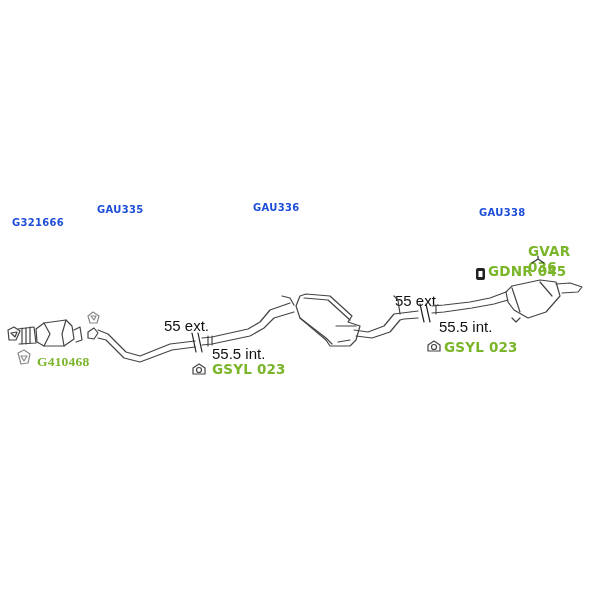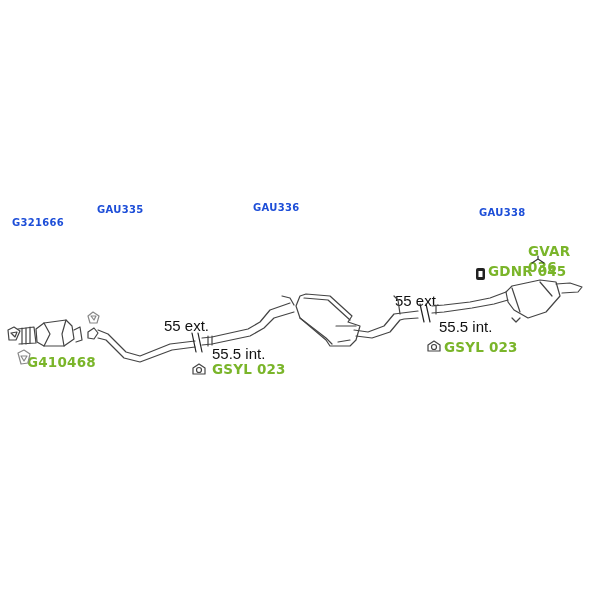--- a/index.html
+++ b/index.html
@@ -10,21 +10,21 @@
   svg.diagram { position:absolute; left:0; top:0; }
 </style>
 </head>
 <body>
 
 <div class="part-code" style="left:12px; top:217px;">G321666</div>
 <div class="part-code" style="left:97px; top:204px;">GAU335</div>
 <div class="part-code" style="left:253px; top:202px;">GAU336</div>
 <div class="part-code" style="left:479px; top:207px;">GAU338</div>
 
-<div class="acc-code" style="left:27px; top:354px;">G410468</div>
+<div class="acc-code" style="left:37px; top:354px;font-family:Liberation Serif, serif;">G410468</div>
 <div class="acc-code" style="left:212px; top:361px;">GSYL 023</div>
 <div class="acc-code" style="left:444px; top:339px;">GSYL 023</div>
 <div class="acc-code" style="left:488px; top:263px;text-align:right;">GDNR 045</div>
 <div class="acc-code" style="left:528px; top:243px;">GVAR 036</div>
 
 <div class="dim" style="left:164px; top:317px;">55 ext.</div>
 <div class="dim" style="left:212px; top:345px;">55.5 int.</div>
 <div class="dim" style="left:395px; top:292px;">55 ext.</div>
 <div class="dim" style="left:439px; top:318px;">55.5 int.</div>
 

